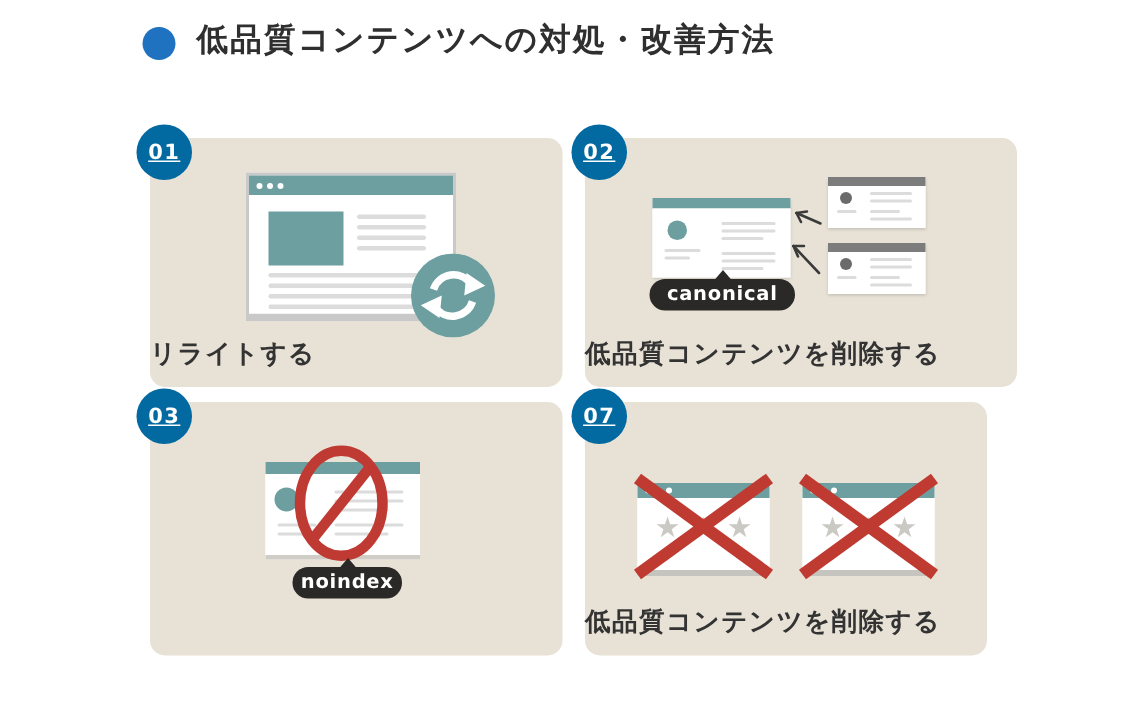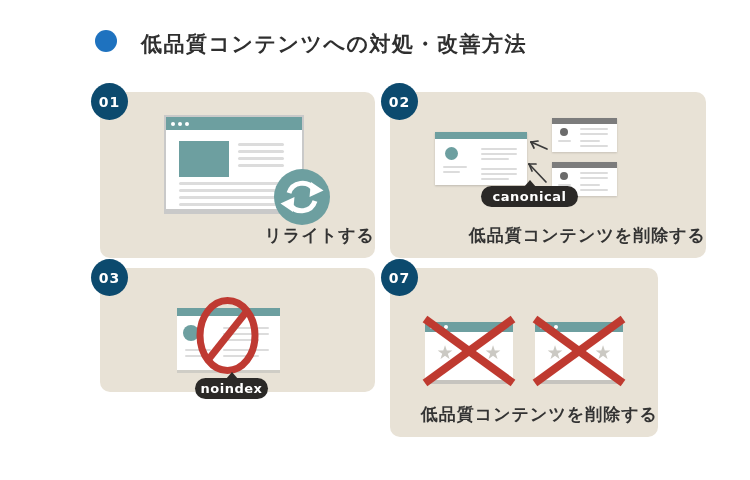--- a/index.html
+++ b/index.html
@@ -1,35 +1,35 @@
 <!DOCTYPE html>
 <html><head>
 <meta charset="utf-8">
 <style>
   html,body{margin:0;padding:0;}
   body{font-family:"DejaVu Sans","Liberation Sans",sans-serif;background:#fff;}
   .canvas{position:relative;width:750px;height:480px;background:#fff;overflow:hidden;}
 
   
-  .hdr{position:absolute;left:95px;top:30px;display:flex;align-items:flex-start;gap:24px;}
+  .hdr{position:absolute;left:95px;top:12px;display:flex;align-items:flex-end;gap:14px;}
   .bullet{width:22px;height:22px;border-radius:50%;background:#1e72bf;flex:0 0 auto;}
   .title{font-size:21px;font-weight:bold;color:#2f2f2f;letter-spacing:1.5px;white-space:nowrap;}
 
   
   .panel{position:absolute;background:#e8e2d6;border-radius:10px;}
   #p1{left:100px;top:92px;width:275px;height:166px;}
-  #p2{left:390px;top:92px;width:316px;height:166px;}
-  #p3{left:100px;top:268px;width:275px;height:124px;}
+  #p2{left:390px;top:92px;width:288px;height:166px;}
+  #p3{left:100px;top:268px;width:275px;height:169px;}
   #p4{left:390px;top:268px;width:268px;height:169px;}
 
   .badge{position:absolute;left:-9px;top:-9px;width:37px;height:37px;border-radius:50%;
-         background:#0c4a6e;color:#fff;font-weight:bold;font-size:14px;
-         display:flex;align-items:center;justify-content:center;letter-spacing:1px;}
-  .caption{position:absolute;left:0;right:0;bottom:11px;text-align:right;
-           font-weight:bold;font-size:17px;color:#333;letter-spacing:1px;padding-left:15px;}
+         background:#0369a1;color:#fff;font-weight:bold;font-size:14px;
+         display:flex;align-items:center;justify-content:center;letter-spacing:1px;text-decoration:underline;}
+  .caption{position:absolute;left:0;right:0;bottom:11px;text-align:left;
+           font-weight:bold;font-size:17px;color:#333;letter-spacing:1px;}
 
   
   .win{position:absolute;background:#fff;display:flex;flex-direction:column;}
   .bar{display:flex;align-items:center;gap:3px;padding-left:5px;flex:0 0 auto;}
   .bar.teal{background:#6d9fa0;}
   .bar.gray{background:#7c7c7c;}
   .dot{width:4px;height:4px;border-radius:50%;background:#fff;}
   .wbody{position:relative;flex:1;background:#fff;}
   .ln{position:absolute;height:3px;background:#dcdcdc;border-radius:1.5px;}
   .ln.thin{height:2px;}
@@ -49,21 +49,21 @@
   .tealdot{position:absolute;border-radius:50%;background:#6d9fa0;}
   .graydot{position:absolute;border-radius:50%;background:#6b6b6b;}
   #p2 .arrows{position:absolute;left:135px;top:45px;}
 
   
   .tag{position:absolute;background:#2b2927;color:#fff;font-weight:bold;font-size:13px;
        border-radius:11px;display:flex;align-items:center;justify-content:center;letter-spacing:.5px;}
   .tag::before{content:"";position:absolute;top:-6px;left:calc(50% - 6px);
        border-left:6px solid transparent;border-right:6px solid transparent;
        border-bottom:7px solid #2b2927;}
-  #p2 .tag{left:43px;top:94px;width:97px;height:21px;margin-left:48px;}
+  #p2 .tag{left:43px;top:94px;width:97px;height:21px;}
   #p3 .tag{left:95px;top:110px;width:73px;height:21px;}
 
   
   #p3 .browser{left:77px;top:40px;width:103px;height:62px;border-bottom:3px solid #cfcdc6;}
   #p3 .bar{height:8px;}
   #p3 .ban{position:absolute;left:96px;top:28px;}
 
   
   #p4 .browser{width:88px;height:58px;border-bottom:4px solid #c6c4bf;top:54px;}
   #p4 .bar{height:10px;}

